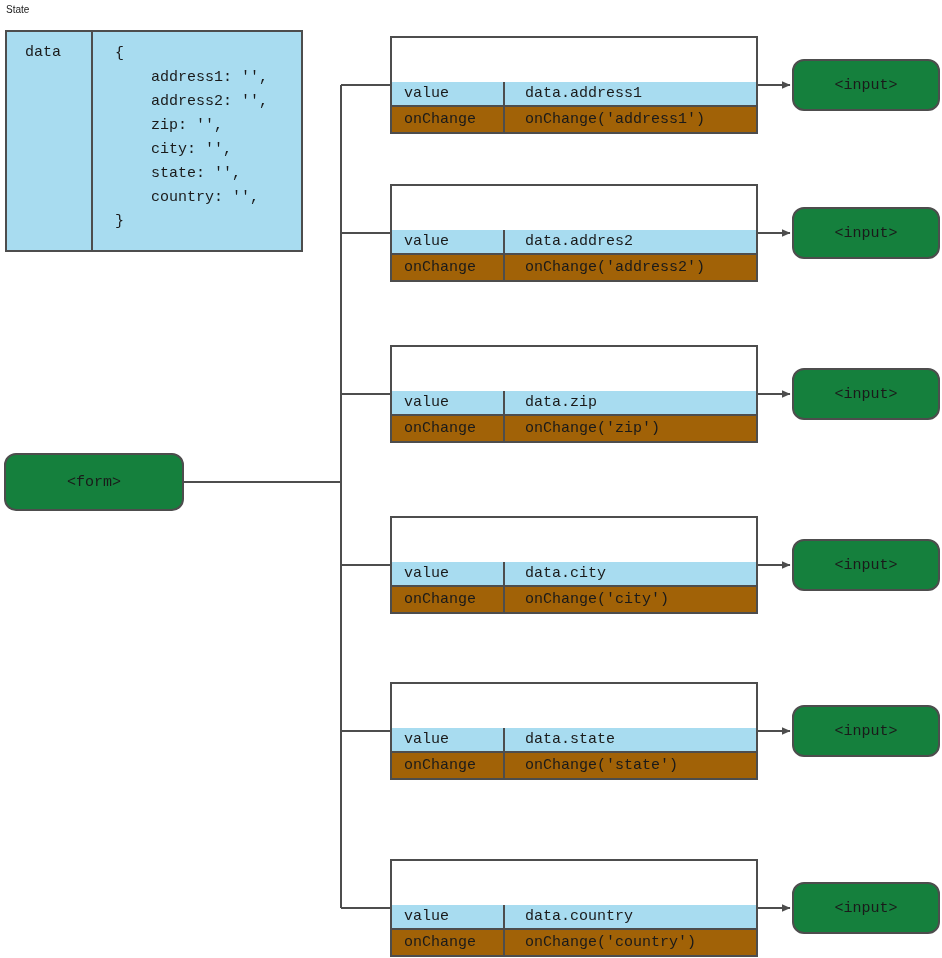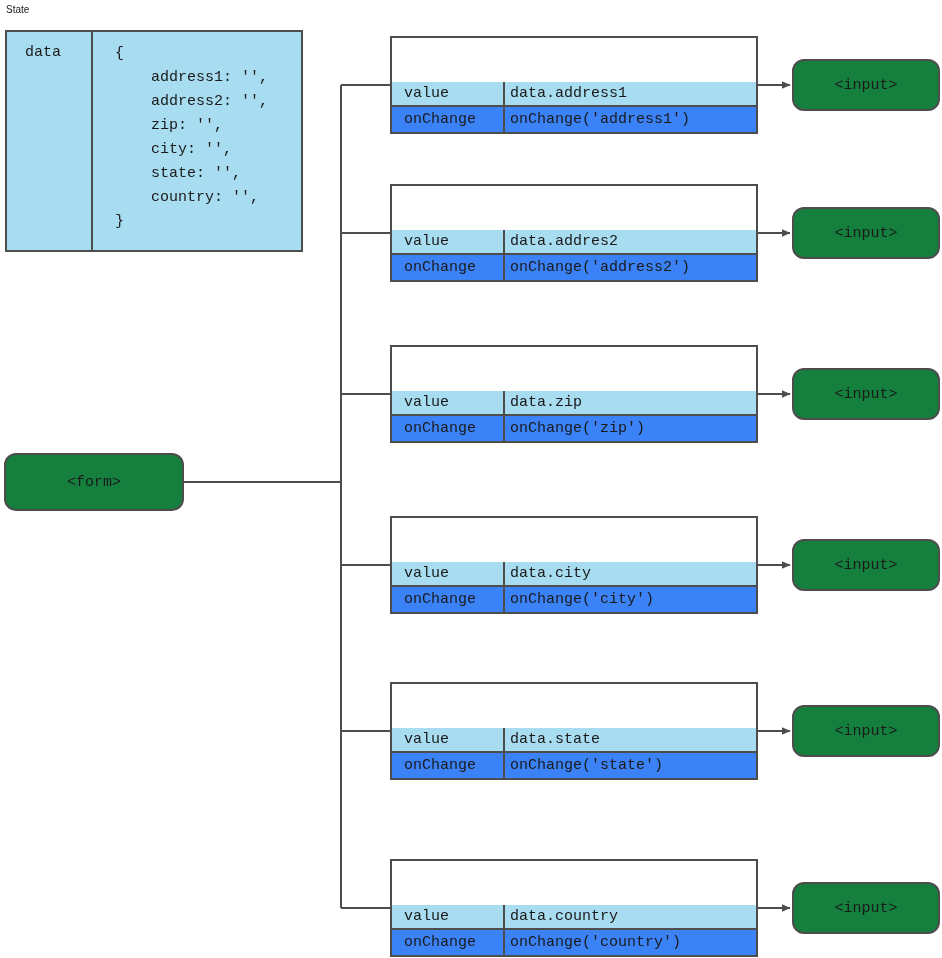--- a/index.html
+++ b/index.html
@@ -88,41 +88,41 @@
     display: flex;
     flex-direction: row;
     box-sizing: border-box;
   }
   .prop-row.row-value {
     background: #a8dcf0;
     border-bottom: 2px solid #4d4d4d;
     margin-top: 44px;
   }
   .prop-row.row-onchange {
-    background: #3b82f6;
+    background: #a16207;
   }
   .prop-cell-key {
     width: 113px;
     flex: 0 0 113px;
     border-right: 2px solid #4d4d4d;
     box-sizing: border-box;
     display: flex;
     align-items: center;
     padding-left: 12px;
     font-family: "Liberation Mono", monospace;
     font-size: 15px;
     color: #1a1a1a;
     white-space: pre;
   }
   .prop-cell-val {
     flex: 1 1 auto;
     box-sizing: border-box;
     display: flex;
     align-items: center;
-    padding-left: 5px;
+    padding-left: 20px;
     font-family: "Liberation Mono", monospace;
     font-size: 15px;
     color: #1a1a1a;
     white-space: pre;
   }
 
   
   .node {
     position: absolute;
     background: #15803d;

